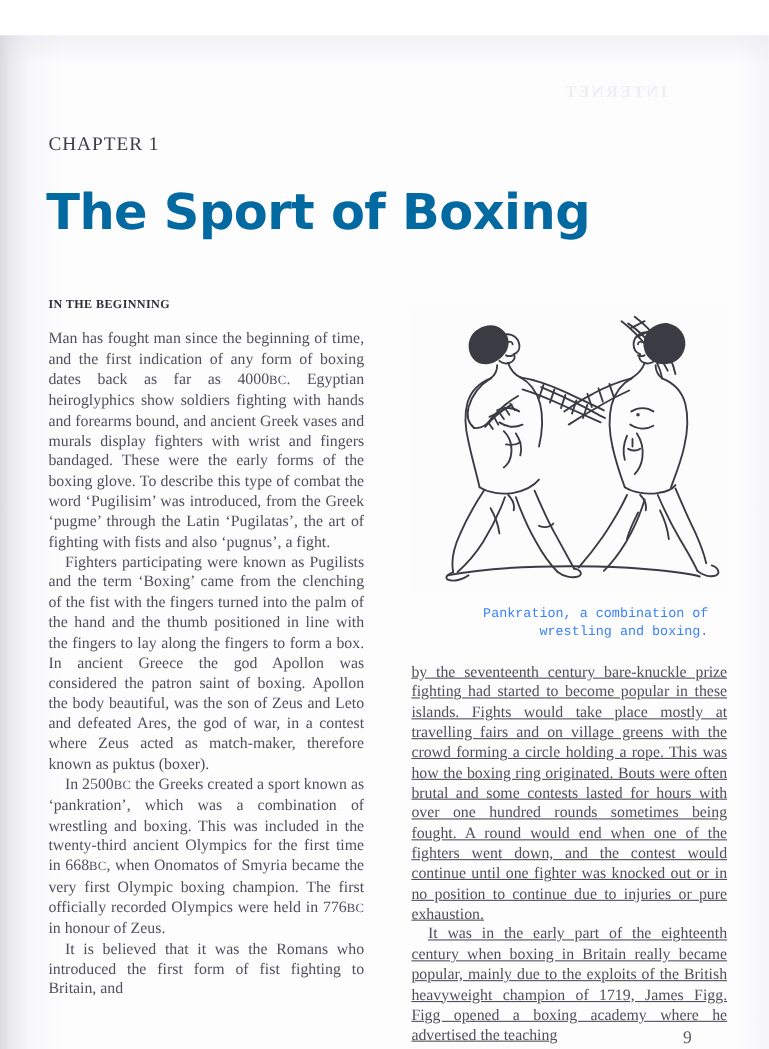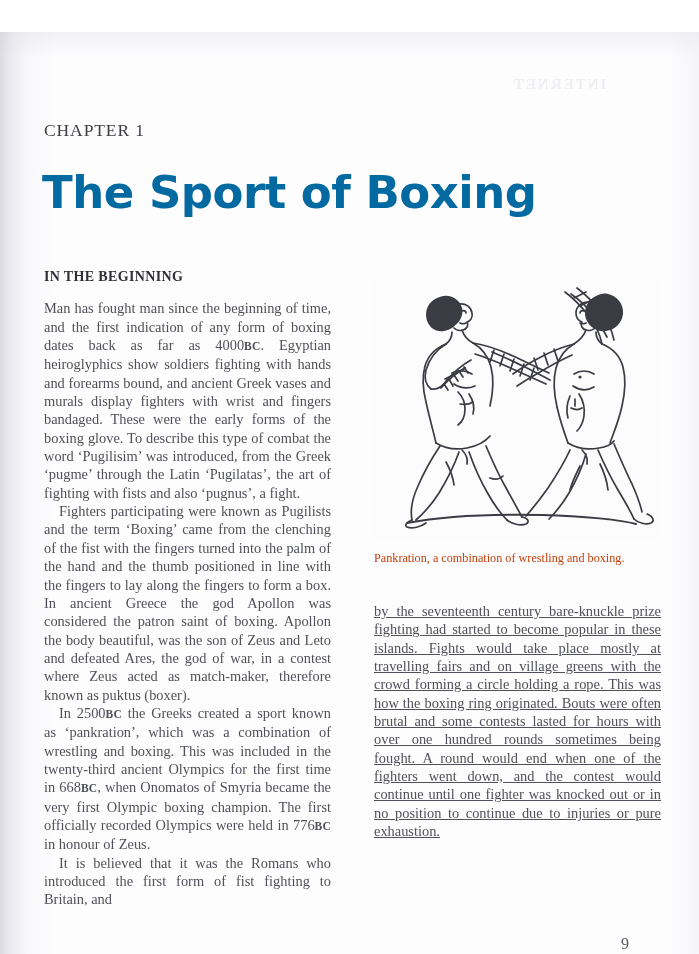--- a/index.html
+++ b/index.html
@@ -104,64 +104,63 @@
     font-size: 14.4px;
     line-height: 18.35px;
     text-align: justify;
     color: #50505a;
   }
   .col-left  { left: 0px;   top: 236px; }
   .col-right { left: 330px; top: 570px; width: 287px; text-decoration: underline; }
 
   .section-heading {
     font-weight: bold;
-    font-size: 14px;
+    font-size: 11px;
     letter-spacing: 0.35px;
     color: #2f2f38;
     margin: 0 0 13px 0;
     text-align: left;
     font-family: "Liberation Serif", "DejaVu Serif", serif;
   }
 
   .col p {
     margin: 0;
     text-indent: 0;
     hyphens: auto;
     -webkit-hyphens: auto;
   }
   .col p + p { text-indent: 15px; }
 
   .sc {
     font-size: 0.80em;
     letter-spacing: 0.2px;
-    font-weight: bold;
   }
   .it { }
 
   
   .figure {
     position: absolute;
     left: 330px;
     top: 248px;
     width: 287px;
   }
   .figure-image {
     width: 287px;
     height: 258px;
     display: block;
     background: #fcfcfd;
   }
   .figure-caption {
     margin-top: 12px;
     width: 270px;
-    font-family: Liberation Serif, serif;
+    font-family: Liberation Mono, monospace;
     font-size: 12.2px;
     line-height: 16px;
-    color: #c2410c;
-    text-align: left;
+    color: #3b82f6;
+    text-align: right;
   }
 
   
   .folio {
     position: absolute;
     left: 601px;
     top: 903px;
     width: 28px;
     text-align: right;
     font-family: "Liberation Serif", "DejaVu Serif", serif;
@@ -316,18 +315,19 @@
 
           <path d="M226 184 C230 192 233 201 234 210"></path>
           <path d="M206 186 C202 194 198 202 196 210"></path>
         </g>
       </svg>
       <figcaption class="figure-caption">Pankration, a combination of wrestling and boxing.</figcaption>
     </figure>
 
     <div class="col col-right">
       <p>by the seventeenth century bare-knuckle prize fighting had started to become popular in these islands. Fights would take place mostly at travelling fairs and on village greens with the crowd forming a circle holding a rope. This was how the boxing ring originated. Bouts were often brutal and some contests lasted for hours with over one hundred rounds sometimes being fought. A round would end when one of the fighters went down, and the contest would continue until one fighter was knocked out or in no position to continue due to injuries or pure exhaustion.</p>
+      <p>It was in the early part of the eighteenth century when boxing in Britain really became popular, mainly due to the exploits of the British heavyweight champion of 1719, James Figg. Figg opened a boxing academy where he advertised the teaching</p>
     </div>
 
   </div>
 
   <div class="folio">9</div>
 </div>
 
 </body></html>

